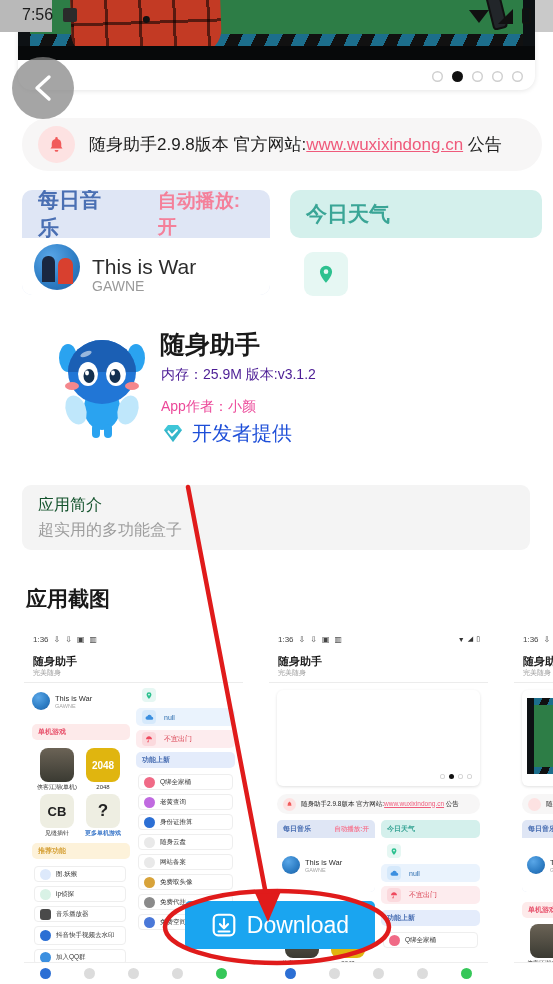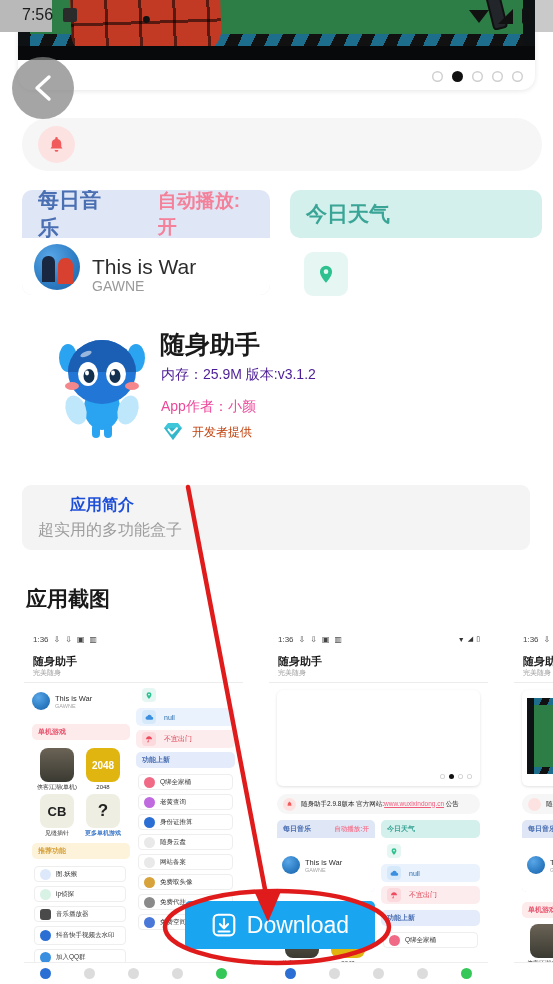--- a/index.html
+++ b/index.html
@@ -188,30 +188,30 @@
     font-size:14px; color:#4c1d95;
   }
   .app-author {
     position:absolute; left:161px; top:398px;
     font-size:14px; color:#ec4899;
   }
   .dev-badge {
     position:absolute; left:160px; top:420px;
     display:flex; align-items:center; gap:6px;
   }
-  .dev-text { font-size:12px; color:#c2410c; }
+  .dev-text { font-size:20px; color:#1d4ed8; }
 
   
   .desc-card {
     position:absolute; left:22px; top:485px;
     width:508px; height:65px;
     background:#f4f4f4; border-radius:9px;
     padding:10px 16px;
   }
-  .desc-title { font-size:16px; font-weight:bold; color:#1d4ed8;margin-left:32px; }
+  .desc-title { font-size:16px; font-weight:normal; color:#14532d; }
   .desc-sub { font-size:16px; color:#9d9d9d; margin-top:4px; }
 
   .section-title {
     position:absolute; left:26px; top:585px;
     font-size:21px; font-weight:bold; color:#1a1a1a;
   }
 
   
   .shots {
     position:absolute; left:24px; top:628px;
@@ -372,20 +372,21 @@
     </svg>
   </div>
 
   <div class="notice">
     <div class="bell-wrap">
       <svg width="19" height="20" viewBox="0 0 24 24">
         <path d="M12 2a1.6 1.6 0 00-1.6 1.6v.9A6 6 0 006 10.2v4l-1.6 2.3h15.2L18 14.2v-4a6 6 0 00-4.4-5.7v-.9A1.6 1.6 0 0012 2z" fill="#f15b5b"></path>
         <path d="M9.6 18.2a2.4 2.4 0 004.8 0z" fill="#f15b5b"></path>
       </svg>
     </div>
+    <div class="notice-text"><span>随身助手2.9.8版本  官方网站:</span><span class="notice-link">www.wuxixindong.cn</span><span> 公告</span></div>
   </div>
 
   <div class="music-card">
     <div class="music-head">
       <span class="music-title">每日音乐</span>
       <span class="music-auto">自动播放:开</span>
     </div>
     <div class="music-body">
       <div class="album">
         <div class="fig1"></div>

